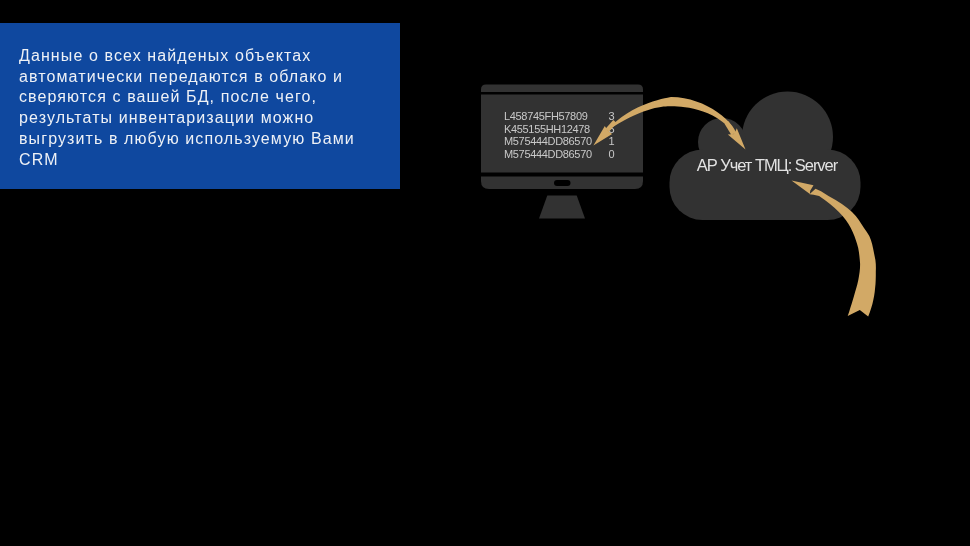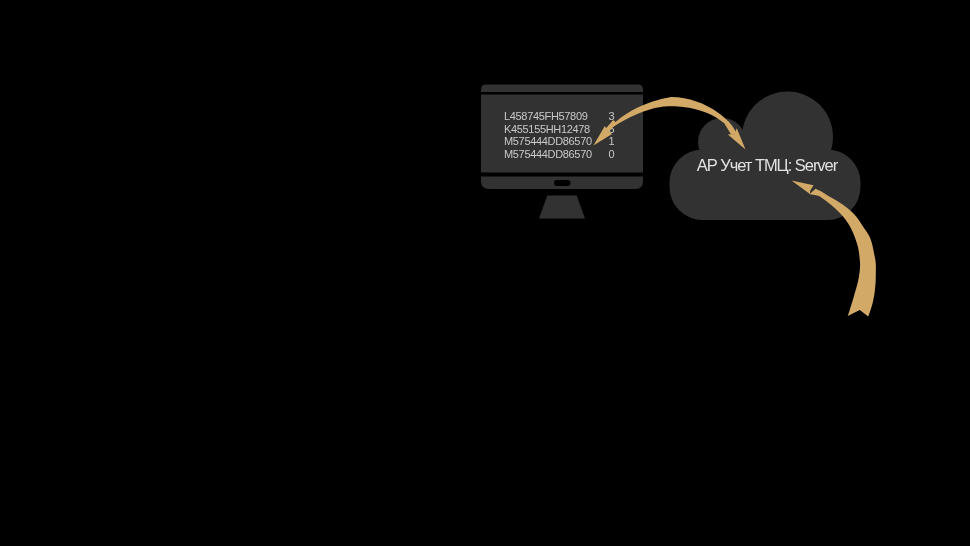--- a/index.html
+++ b/index.html
@@ -5,20 +5,23 @@
   html,body{margin:0;padding:0;background:#000;width:970px;height:546px;overflow:hidden;}
   .stage{position:relative;width:970px;height:546px;background:#000;font-family:"Liberation Sans",sans-serif;}
   .bluebox{position:absolute;left:0;top:23px;width:400px;height:166px;background:#0f489f;color:#eef1f6;
     font-size:16px;line-height:20.7px;}
   .bluebox .txt{position:absolute;left:19px;top:23px;letter-spacing:1.1px;}
   svg{position:absolute;left:0;top:0;}
 </style>
 </head>
 <body>
 <div class="stage">
+  <div class="bluebox">
+      <div class="txt">Данные о всех найденых объектах<br>автоматически передаются в облако и<br>сверяются с вашей БД, после чего,<br>результаты инвентаризации можно<br>выгрузить в любую используемую Вами<br>CRM</div>
+    </div>
   <svg width="970" height="546" viewBox="0 0 970 546">
 
     <g fill="#323232">
       <path d="M481,92 L481,89.5 Q481,84.5 486,84.5 L638,84.5 Q643,84.5 643,89.5 L643,92 Z"></path>
       <rect x="481" y="94.5" width="162" height="78"></rect>
       <path d="M481,176.5 L643,176.5 L643,181 Q643,189 635,189 L489,189 Q481,189 481,181 Z"></path>
       <path d="M547.3,195.5 L576.7,195.5 L585,218.6 L539,218.6 Z"></path>
     </g>
     <rect x="554" y="180" width="16.5" height="6" rx="3" fill="#000"></rect>
 

